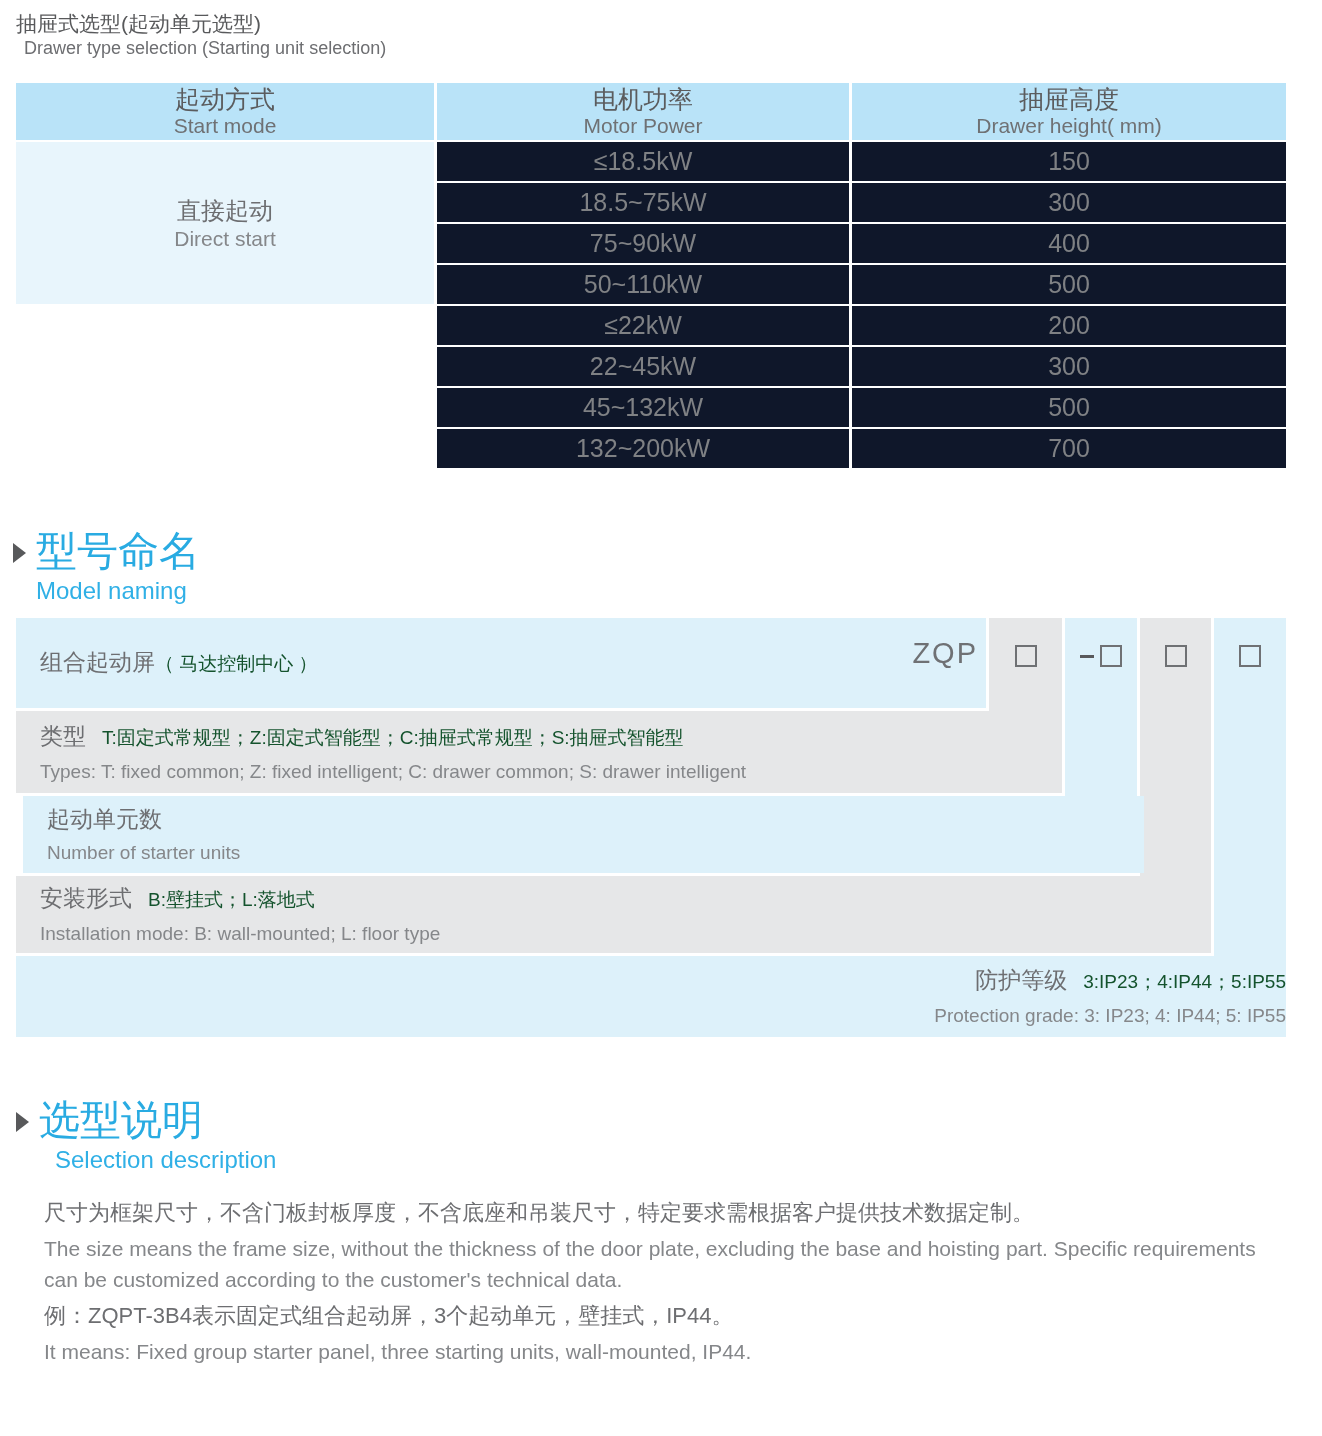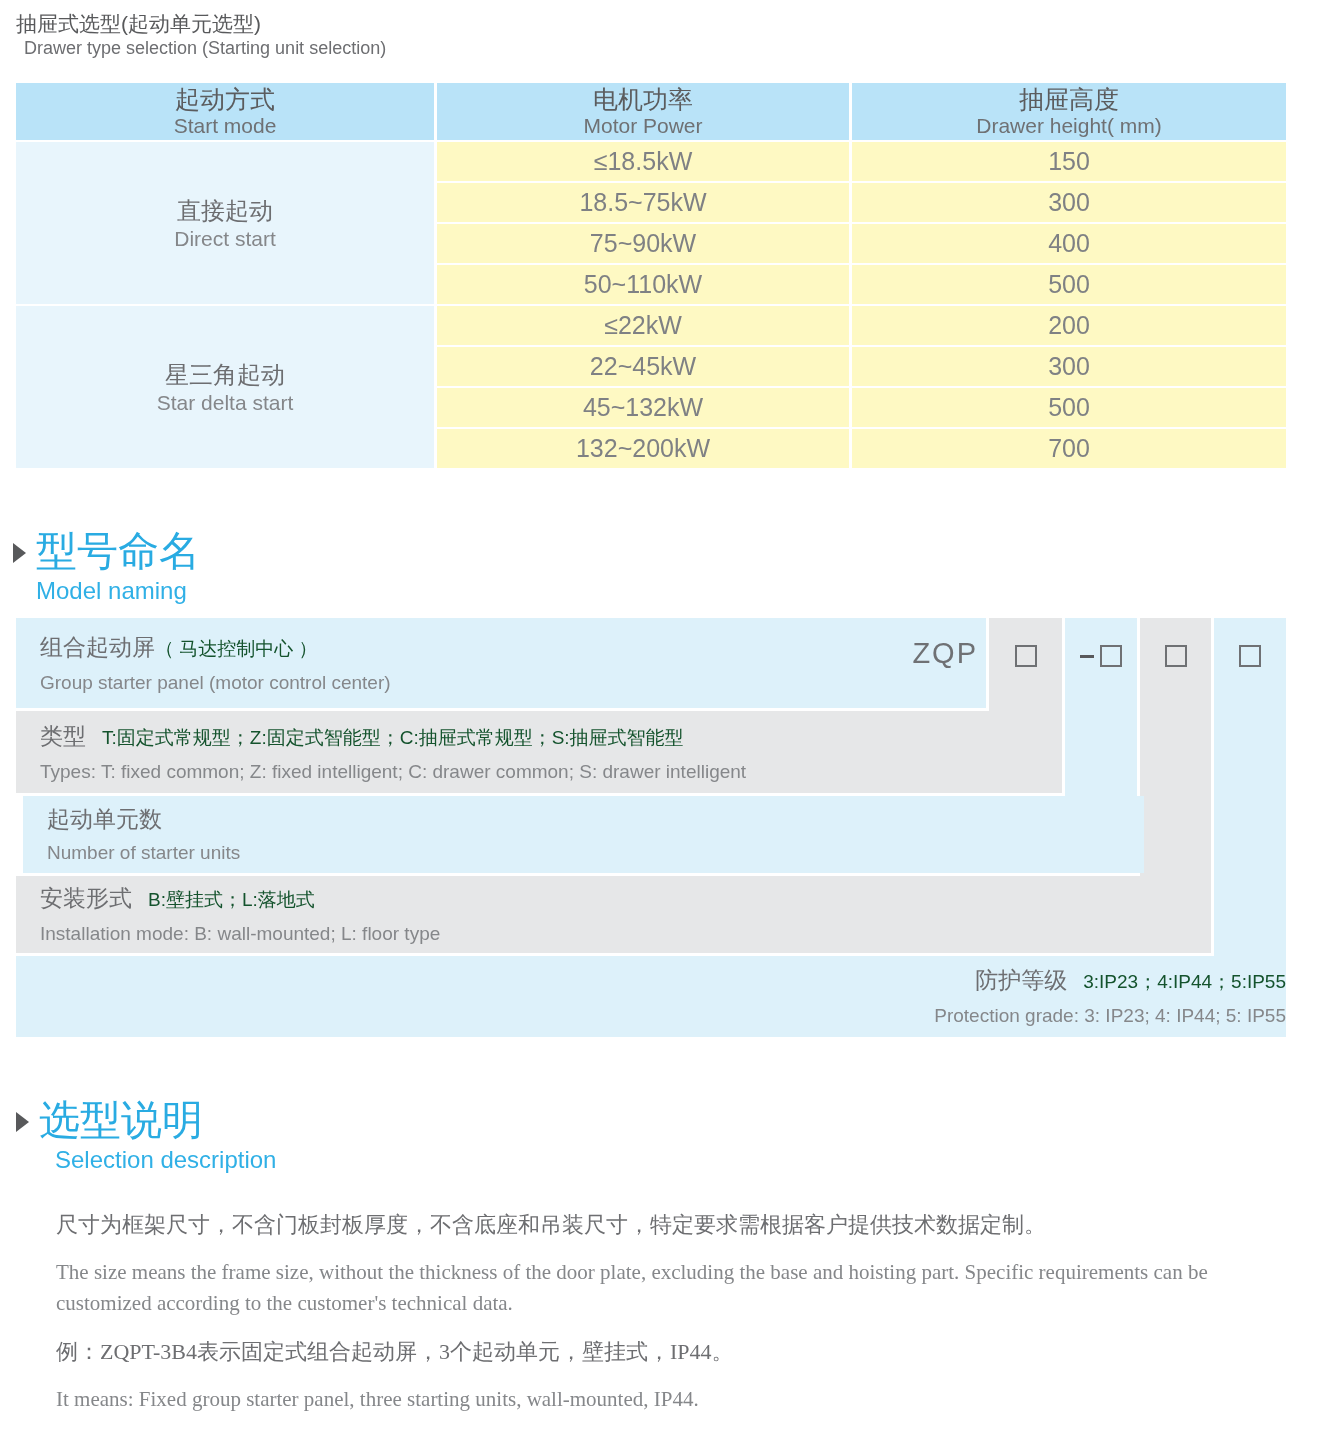--- a/index.html
+++ b/index.html
@@ -16,21 +16,21 @@
   .tbl{
     position:absolute;left:16px;top:83px;
     display:grid;
     grid-template-columns:418px 412px 434px;
     grid-template-rows:57px repeat(8,39px);
     column-gap:3px;row-gap:2px;
   }
   .th{background:#b9e3f8;display:flex;flex-direction:column;align-items:center;justify-content:center;}
   .th-zh{font-size:25px;line-height:29px;color:#5b5c5e;}
   .th-en{font-size:21px;line-height:24px;color:#6f7174;}
-  .cell{background:#fef9c3;display:flex;align-items:center;justify-content:center;
+  .cell{background:#0f172a;display:flex;align-items:center;justify-content:center;
         font-size:25px;color:#7f8184;}
   .mode{background:#e8f5fc;display:flex;flex-direction:column;align-items:center;justify-content:center;}
   .mode-zh{font-size:24px;line-height:31px;color:#6d6e71;}
   .mode-en{font-size:21px;line-height:26px;color:#85878a;}
   .c1{grid-column:1;grid-row:1;} .c2{grid-column:2;grid-row:1;} .c3{grid-column:3;grid-row:1;}
   .m1{grid-column:1;grid-row:2/6;} .m2{grid-column:1;grid-row:6/10;}
   .p1{grid-column:2;grid-row:2;} .p2{grid-column:2;grid-row:3;} .p3{grid-column:2;grid-row:4;} .p4{grid-column:2;grid-row:5;}
   .p5{grid-column:2;grid-row:6;} .p6{grid-column:2;grid-row:7;} .p7{grid-column:2;grid-row:8;} .p8{grid-column:2;grid-row:9;}
   .h1{grid-column:3;grid-row:2;} .h2{grid-column:3;grid-row:3;} .h3{grid-column:3;grid-row:4;} .h4{grid-column:3;grid-row:5;}
   .h5{grid-column:3;grid-row:6;} .h6{grid-column:3;grid-row:7;} .h7{grid-column:3;grid-row:8;} .h8{grid-column:3;grid-row:9;}
@@ -64,21 +64,21 @@
   .note-gap{margin-left:16px;}
   .d-en{font-size:19px;line-height:23px;color:#85878a;margin-top:8px;}
   .code{position:absolute;right:8px;top:19px;font-size:29px;color:#6f7174;letter-spacing:2px;}
   .box{width:22px;height:22px;border:2px solid #6f7174;box-sizing:border-box;margin:27px auto 0;}
   .pair{display:flex;align-items:center;justify-content:center;margin-top:27px;}
   .dash{width:14px;height:3px;background:#58595b;margin-right:6px;}
   .pair .box{margin:0;}
 
   
   .desc{position:absolute;left:40px;top:1192px;width:1248px;}
-  .desc p{margin:16px;font-family:Liberation Serif, serif;}
+  .desc p{margin:4px;}
   .para-zh{font-size:22px;line-height:33px;color:#6d6e71;}
   .para-en{font-size:21px;line-height:31px;color:#85878a;}
   .para-gap{margin-top:2px;}
 </style>
 </head>
 <body>
 
 <div class="page-title-zh">抽屉式选型(起动单元选型)</div>
 <div class="page-title-en">Drawer type selection (Starting unit selection)</div>
 
@@ -92,24 +92,20 @@
     <div class="th-en">Motor Power</div>
   </div>
   <div class="th c3">
     <div class="th-zh">抽屉高度</div>
     <div class="th-en">Drawer height( mm)</div>
   </div>
 
   <div class="mode m1">
     <div class="mode-zh">直接起动</div>
     <div class="mode-en">Direct start</div>
-  </div>
-  <div class="mode m2">
-    <div class="mode-zh">星三角起动</div>
-    <div class="mode-en">Star delta start</div>
   </div>
 
   <div class="cell p1">≤18.5kW</div>
   <div class="cell p2">18.5~75kW</div>
   <div class="cell p3">75~90kW</div>
   <div class="cell p4">50~110kW</div>
   <div class="cell p5">≤22kW</div>
   <div class="cell p6">22~45kW</div>
   <div class="cell p7">45~132kW</div>
   <div class="cell p8">132~200kW</div>
@@ -145,21 +141,20 @@
   </div>
   <div class="d-col s3 gray">
     <div class="box"></div>
   </div>
   <div class="d-col s4 blue">
     <div class="box"></div>
   </div>
 
   <div class="d-row r1 blue">
     <div class="d-zh"><span>组合起动屏</span><span class="d-note">（ 马达控制中心 ）</span></div>
-    <div class="d-en">Group starter panel (motor control center)</div>
     <div class="code">ZQP</div>
   </div>
   <div class="d-row r2 gray">
     <div class="d-zh"><span>类型</span><span class="d-note note-gap">T:固定式常规型；Z:固定式智能型；C:抽屉式常规型；S:抽屉式智能型</span></div>
     <div class="d-en">Types: T: fixed common; Z: fixed intelligent; C: drawer common; S: drawer intelligent</div>
   </div>
   <div class="d-row r3 blue">
     <div class="d-zh"><span>起动单元数</span></div>
     <div class="d-en">Number of starter units</div>
   </div>

